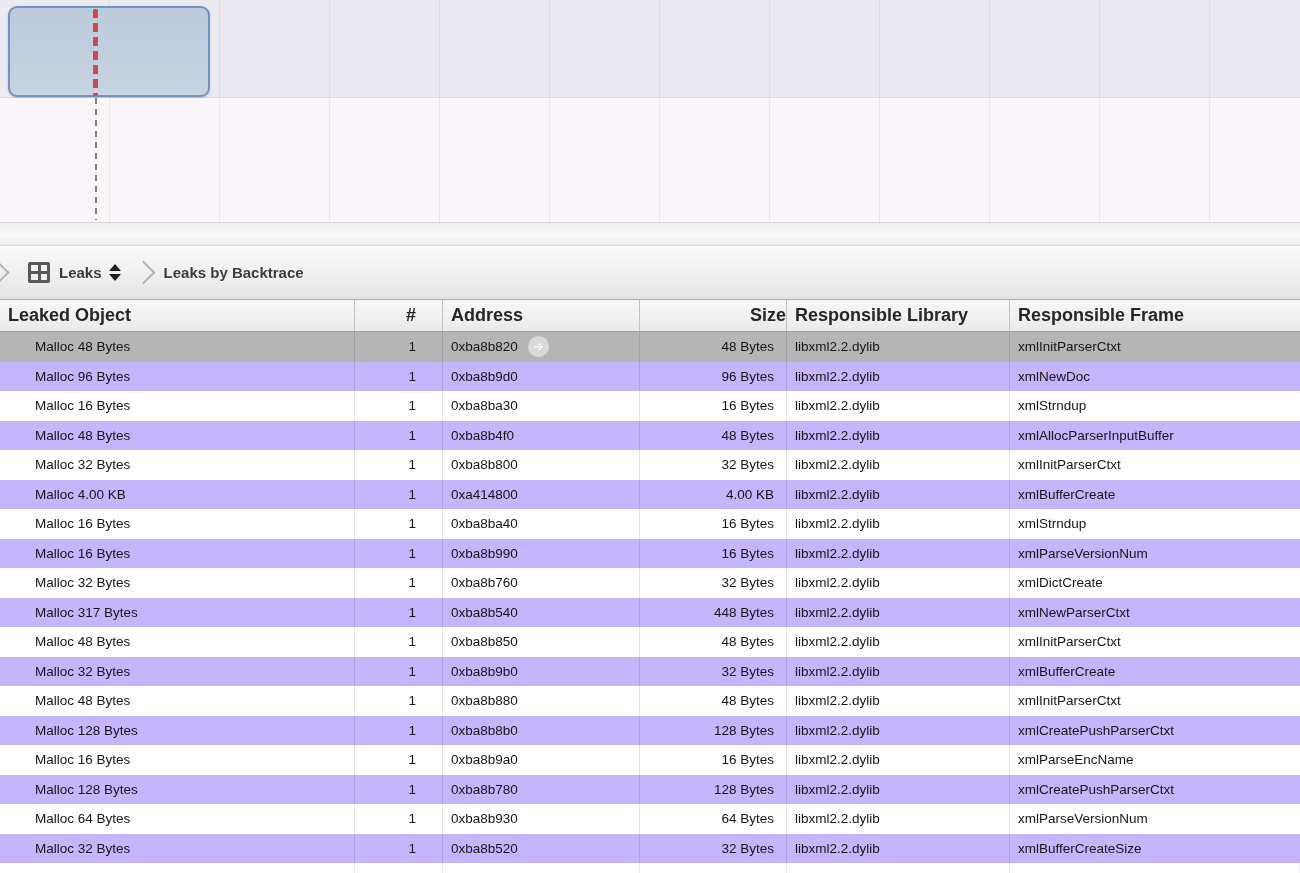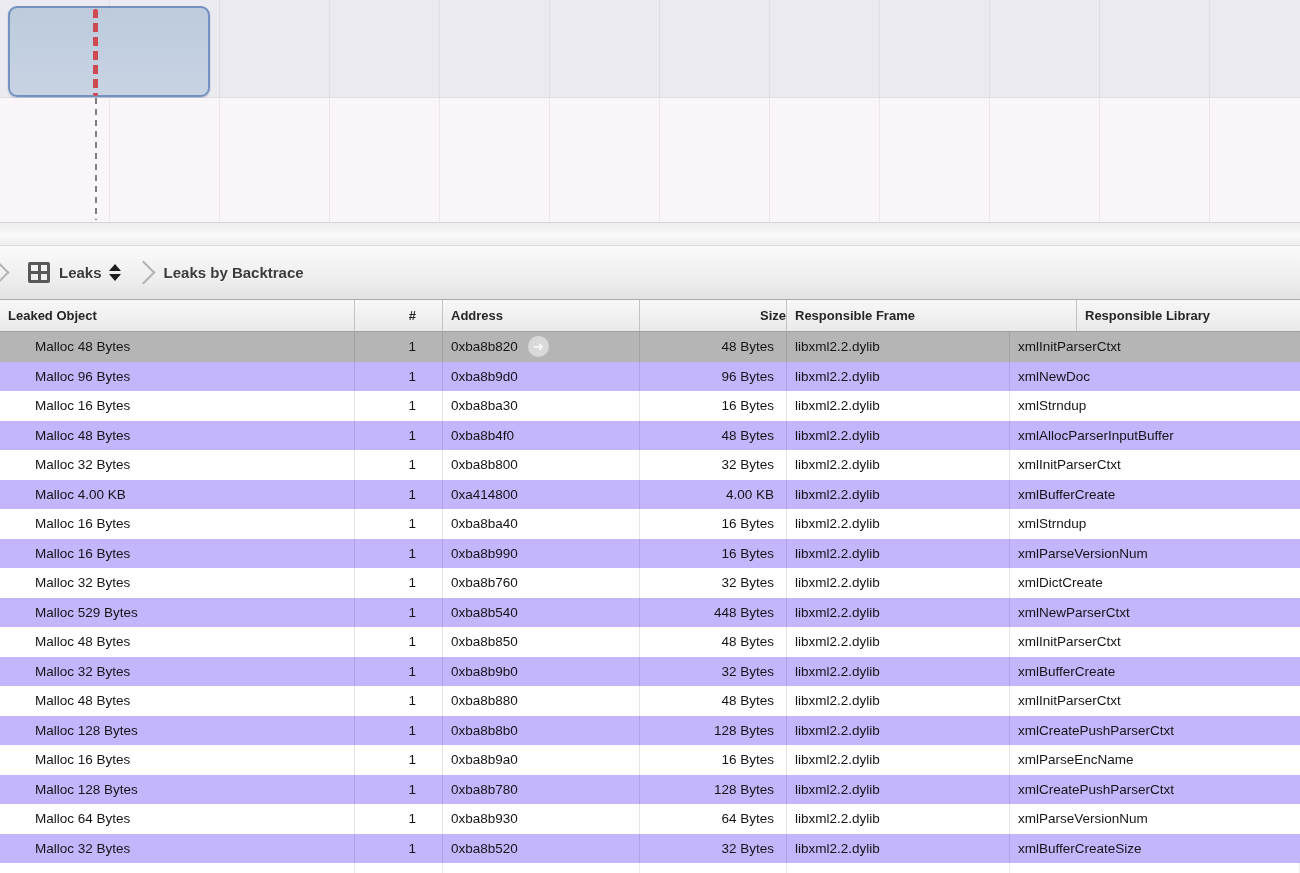--- a/index.html
+++ b/index.html
@@ -91,21 +91,21 @@
     border-left: 6px solid transparent; border-right: 6px solid transparent;
     border-top: 7px solid #1d1d1d;
   }
   .crumb.detail { margin-left: 10px; }
 
   
   .thead {
     height: 32px; flex: none; display: flex;
     background: linear-gradient(180deg, #f7f7f7, #efefef 60%, #e9e9e9);
     border-bottom: 1px solid #9f9f9f;
-    font-size: 13px; font-weight: bold; color: #262626;
+    font-size: 18px; font-weight: bold; color: #262626;
   }
   .th {
     display: flex; align-items: center;
     padding: 0 8px; border-right: 1px solid #c3c3c3;
     white-space: nowrap; overflow: hidden;
   }
   .th.num { justify-content: flex-end; }
   .th:last-child { border-right: none; }
 
   .tbody { flex: 1; display: flex; flex-direction: column; background: #fff; }
@@ -174,22 +174,22 @@
     <div class="crumb detail">
       <span class="crumb-label">Leaks by Backtrace</span>
     </div>
   </div>
 
   <div class="thead">
     <div class="th col-object">Leaked Object</div>
     <div class="th col-count num">#</div>
     <div class="th col-address">Address</div>
     <div class="th col-size num">Size</div>
+    <div class="th col-library">Responsible Library</div>
     <div class="th col-frame">Responsible Frame</div>
-    <div class="th col-library">Responsible Library</div>
   </div>
 
   <div class="tbody">
       <div class="tr selected" data-has-arrow="true">
     <div class="td col-object">
           <span class="cell-text">Malloc 48 Bytes</span>
         </div>
     <div class="td col-count num">
           <span class="cell-text">1</span>
         </div>
@@ -362,21 +362,21 @@
         </div>
     <div class="td col-library">
           <span class="cell-text">libxml2.2.dylib</span>
         </div>
     <div class="td col-frame">
           <span class="cell-text">xmlDictCreate</span>
         </div>
   </div>
       <div class="tr alt">
     <div class="td col-object">
-          <span class="cell-text">Malloc 529 Bytes</span>
+          <span class="cell-text">Malloc 317 Bytes</span>
         </div>
     <div class="td col-count num">
           <span class="cell-text">1</span>
         </div>
     <div class="td col-address">
           <span class="cell-text">0xba8b540</span>
         </div>
     <div class="td col-size num">
           <span class="cell-text">448 Bytes</span>
         </div>

